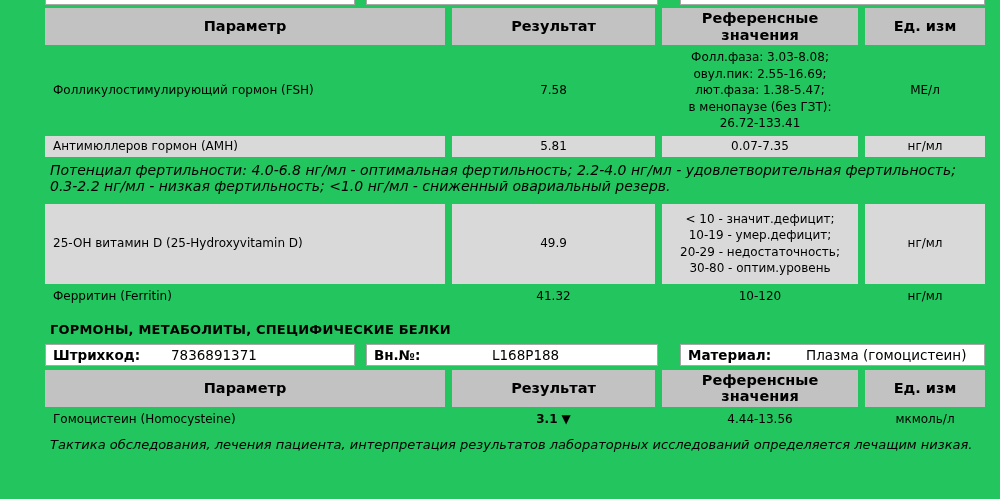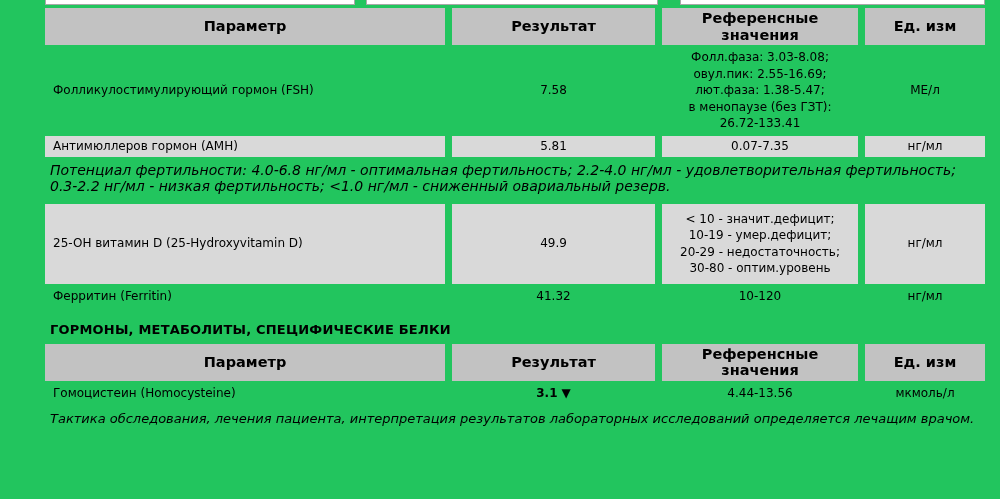--- a/index.html
+++ b/index.html
@@ -106,37 +106,51 @@
       <div class="t-row row-fer">
         <div class="cell param">Ферритин (Ferritin)</div>
         <div class="cell">41.32</div>
         <div class="cell">10-120</div>
         <div class="cell">нг/мл</div>
       </div>
     </div>
 
     <div class="section-title">ГОРМОНЫ, МЕТАБОЛИТЫ, СПЕЦИФИЧЕСКИЕ БЕЛКИ</div>
 
+    <div class="boxrow barcode-row">
+      <div class="box b1">
+        <span class="lbl">Штрихкод:</span>
+        <span class="val">7836891371</span>
+      </div>
+      <div class="box b2">
+        <span class="lbl">Вн.№:</span>
+        <span class="val">L168P188</span>
+      </div>
+      <div class="box b3">
+        <span class="lbl">Материал:</span>
+        <span class="val">Плазма (гомоцистеин)</span>
+      </div>
+    </div>
 
     <div class="lab-table table2">
       <div class="t-row">
         <div class="cell head">Параметр</div>
         <div class="cell head">Результат</div>
         <div class="cell head">Референсные значения</div>
         <div class="cell head">Ед. изм</div>
       </div>
       <div class="t-row row-hcy">
         <div class="cell param">Гомоцистеин (Homocysteine)</div>
         <div class="cell">
           <span class="bold">3.1</span>
           <span class="bold flag">▼</span>
         </div>
         <div class="cell">4.44-13.56</div>
         <div class="cell">мкмоль/л</div>
       </div>
     </div>
 
     <div class="footnotes">
-      <div class="fn">Тактика обследования, лечения пациента, интерпретация результатов лабораторных исследований определяется лечащим врачом.</div>
+      <div class="fn">Тактика обследования, лечения пациента, интерпретация результатов лабораторных исследований определяется лечащим низкая.</div>
     </div>
 
   </div>
 </div>
 
 </body></html>

